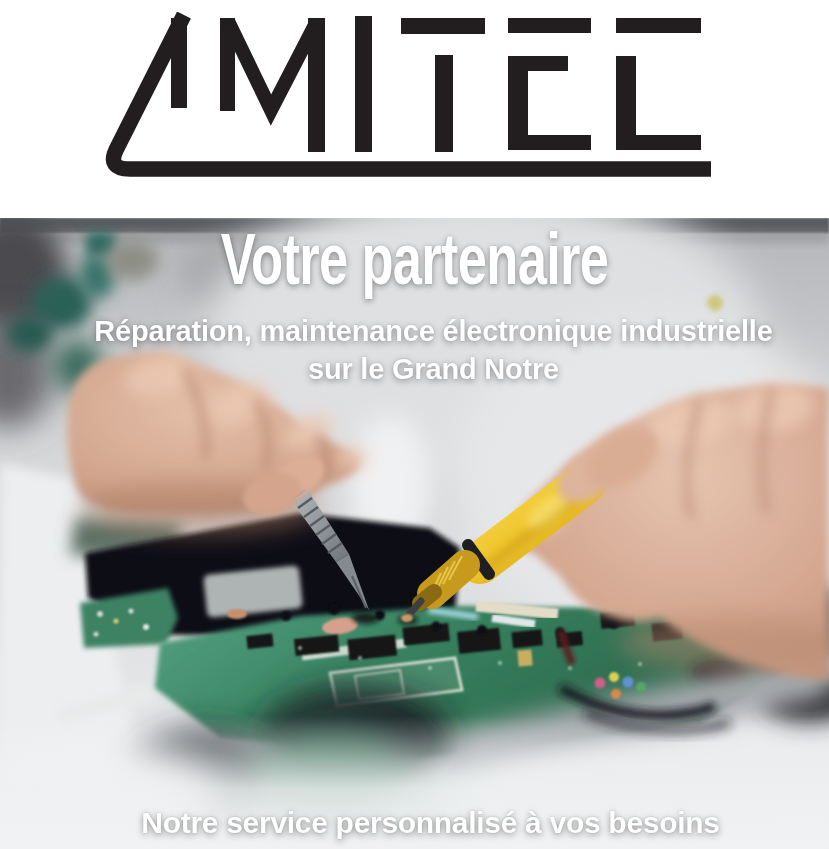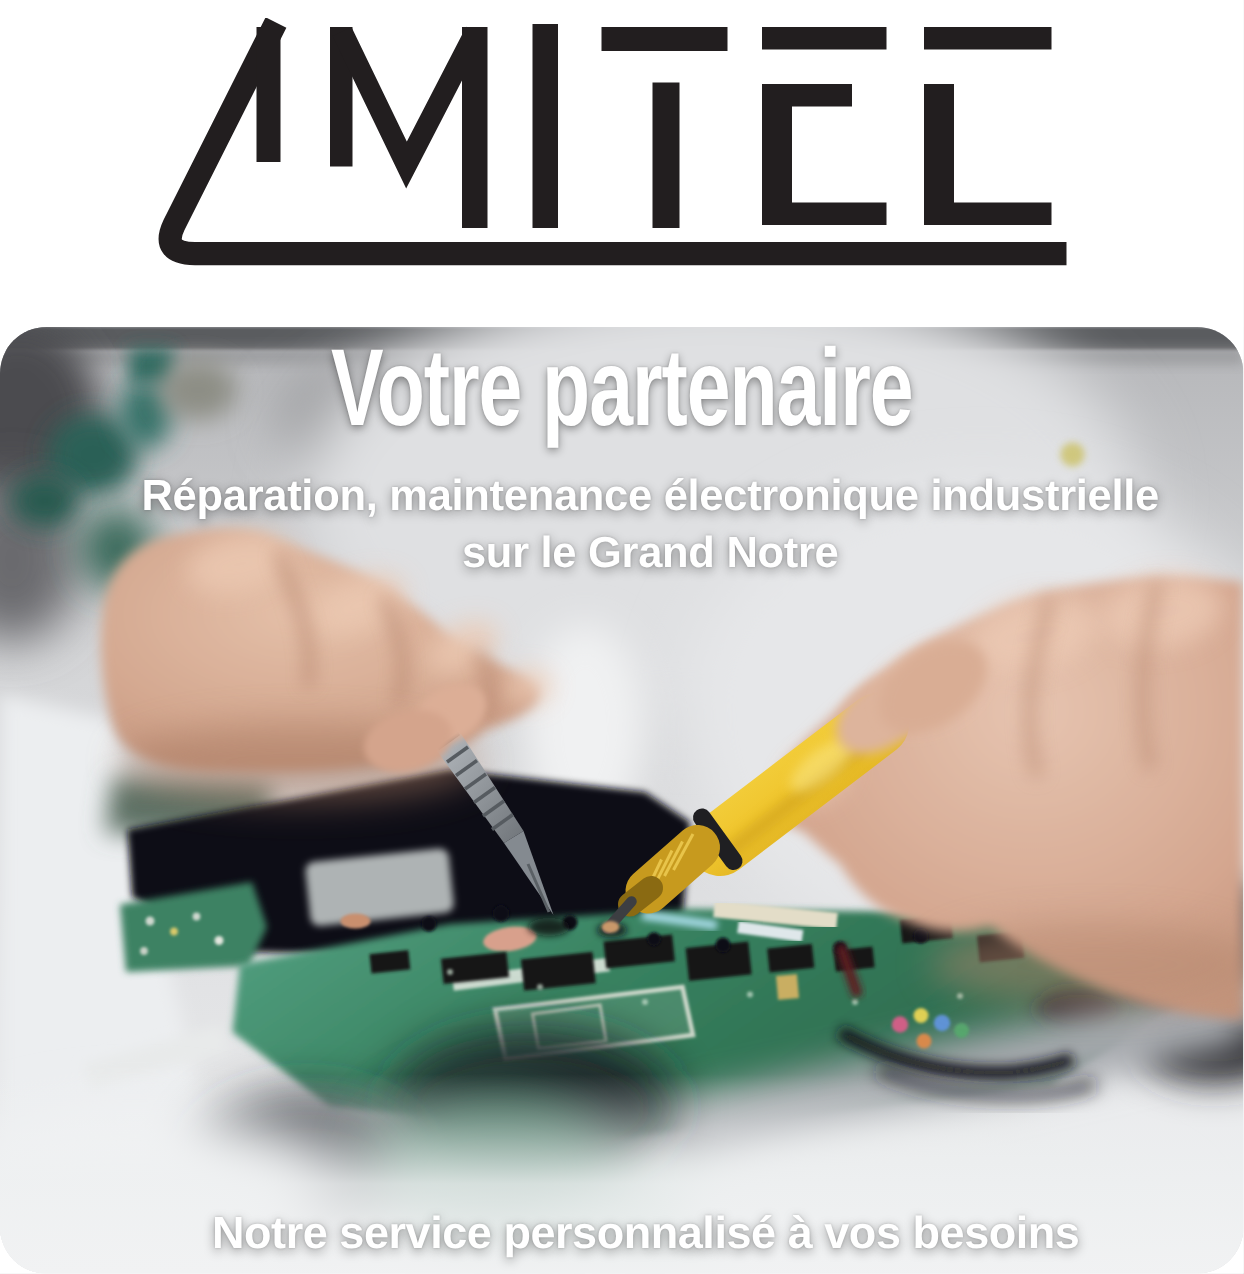--- a/index.html
+++ b/index.html
@@ -5,21 +5,21 @@
   html,body{margin:0;padding:0;background:#ffffff;}
   .page{
     position:relative;width:829px;height:849px;overflow:hidden;
     font-family:"Liberation Sans","DejaVu Sans",sans-serif;background:#fff;
   }
   
   .logo-header{position:relative;width:829px;height:218px;background:#ffffff;}
   .logo-header svg{position:absolute;left:97px;top:12px;}
   .sr-only{position:absolute;width:1px;height:1px;overflow:hidden;clip:rect(0 0 0 0);white-space:nowrap;}
   
-  .hero{position:relative;width:829px;height:631px;overflow:hidden;background:#d7d8da;border-radius:31px;}
+  .hero{position:relative;width:829px;height:631px;overflow:hidden;background:#d7d8da;}
   .hero svg.scene{position:absolute;left:0;top:0;}
   .hero .overlay{position:absolute;left:0;width:100%;text-align:center;color:#ffffff;z-index:5;
     text-shadow:0 2px 7px rgba(0,0,0,.38),0 0 2px rgba(0,0,0,.2);}
   .hero h1.overlay{
     top:2px;margin:0;font-size:73px;font-weight:bold;line-height:78px;
     transform:scaleX(.72);transform-origin:50% 50%;letter-spacing:-1px;white-space:nowrap;
   }
   .hero .subtitle{top:94px;font-size:29px;font-weight:bold;line-height:38px;letter-spacing:-.2px;padding-left:19px;}
   .hero .subtitle span{display:block;}
   .hero .caption{top:572px;margin:16px;font-size:30px;font-weight:bold;letter-spacing:-.3px;white-space:nowrap;}

